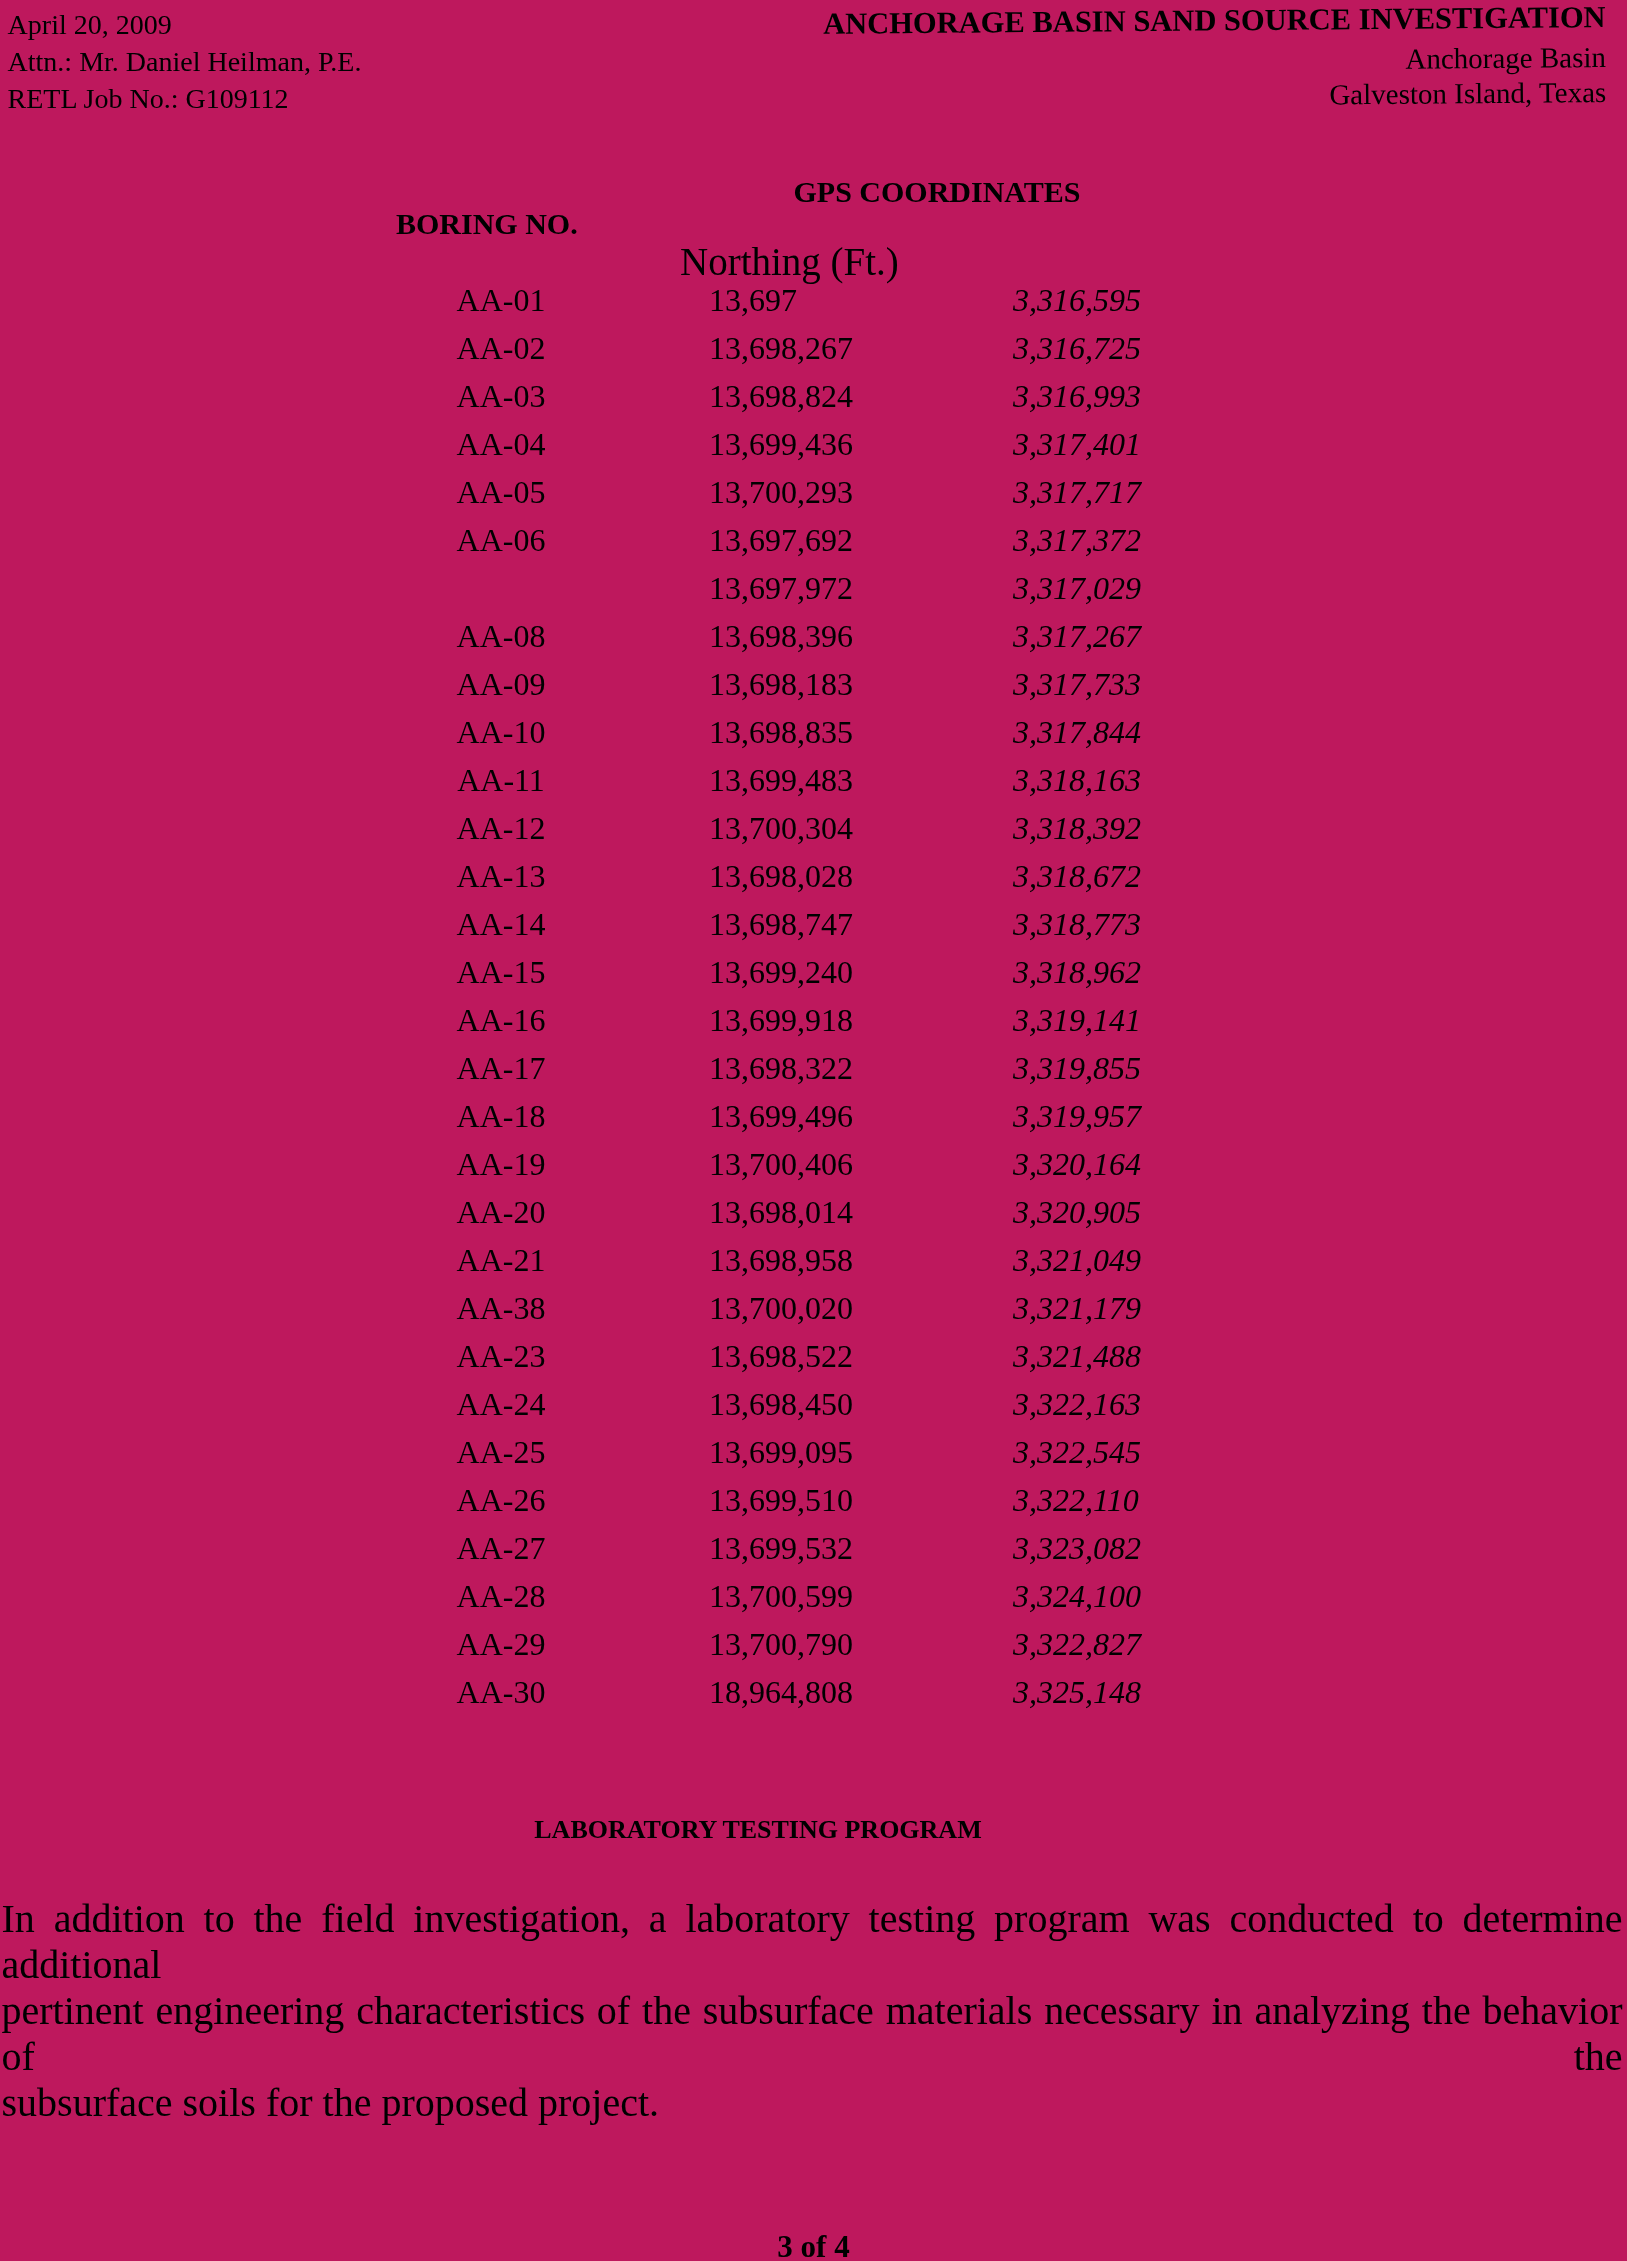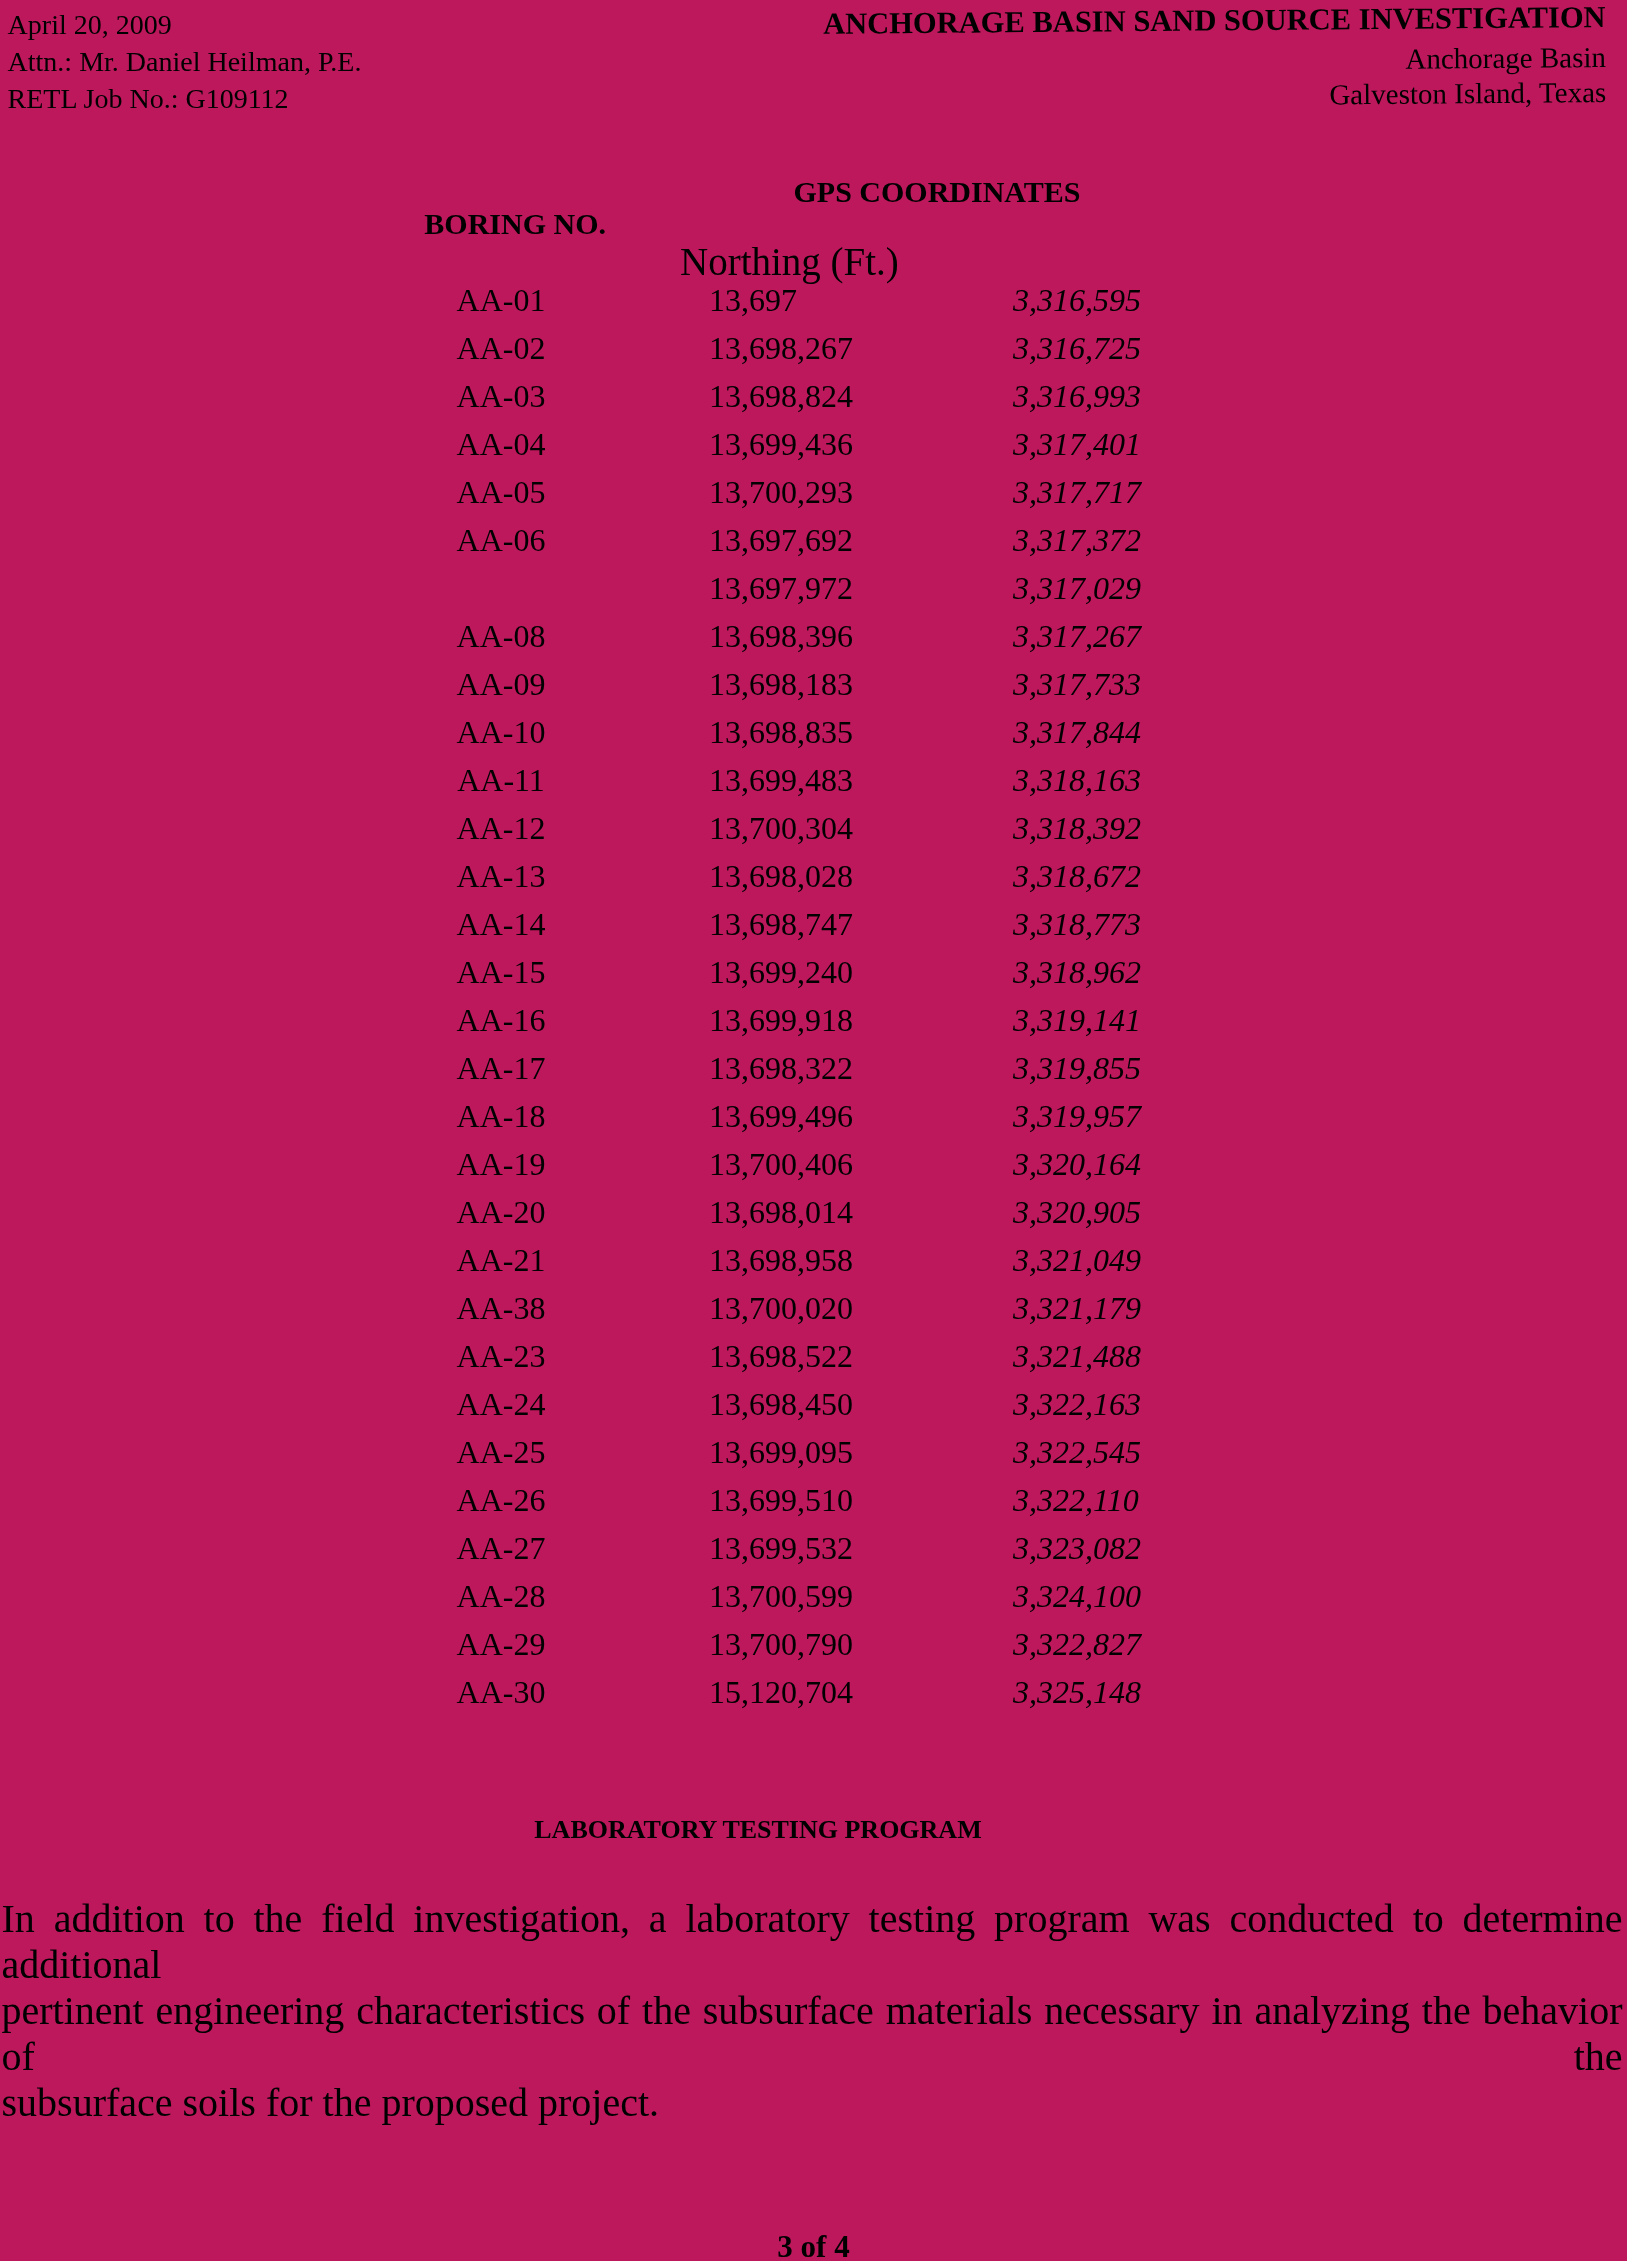--- a/index.html
+++ b/index.html
@@ -50,21 +50,21 @@
     text-align: center;
     font-weight: bold;
     font-size: 30px;
     white-space: nowrap;
   }
   .boring-header {
     position: absolute;
     left: 396px;
     top: 207px;
     width: 210px;
-    text-align: right;
+    text-align: left;
     font-weight: bold;
     font-size: 30px;
     white-space: nowrap;
   }
   .northing-header {
     position: absolute;
     left: 680px;
     top: 239px;
     width: 213px;
     text-align: center;
@@ -279,21 +279,21 @@
         <span class="col-northing">13,700,599</span>
         <span class="col-easting">3,324,100</span>
       </div>
       <div class="trow">
         <span class="col-boring">AA-29</span>
         <span class="col-northing">13,700,790</span>
         <span class="col-easting">3,322,827</span>
       </div>
       <div class="trow">
         <span class="col-boring">AA-30</span>
-        <span class="col-northing">15,120,704</span>
+        <span class="col-northing">18,964,808</span>
         <span class="col-easting">3,325,148</span>
       </div>
     </div>
 
   <div class="section-heading">LABORATORY TESTING PROGRAM</div>
 
   <div class="paragraph">
     <div class="par-line">In addition to the field investigation, a laboratory testing program was conducted to determine additional</div>
     <div class="par-line">pertinent engineering characteristics of the subsurface materials necessary in analyzing the behavior of the</div>
     <div class="par-line last">subsurface soils for the proposed project.</div>

